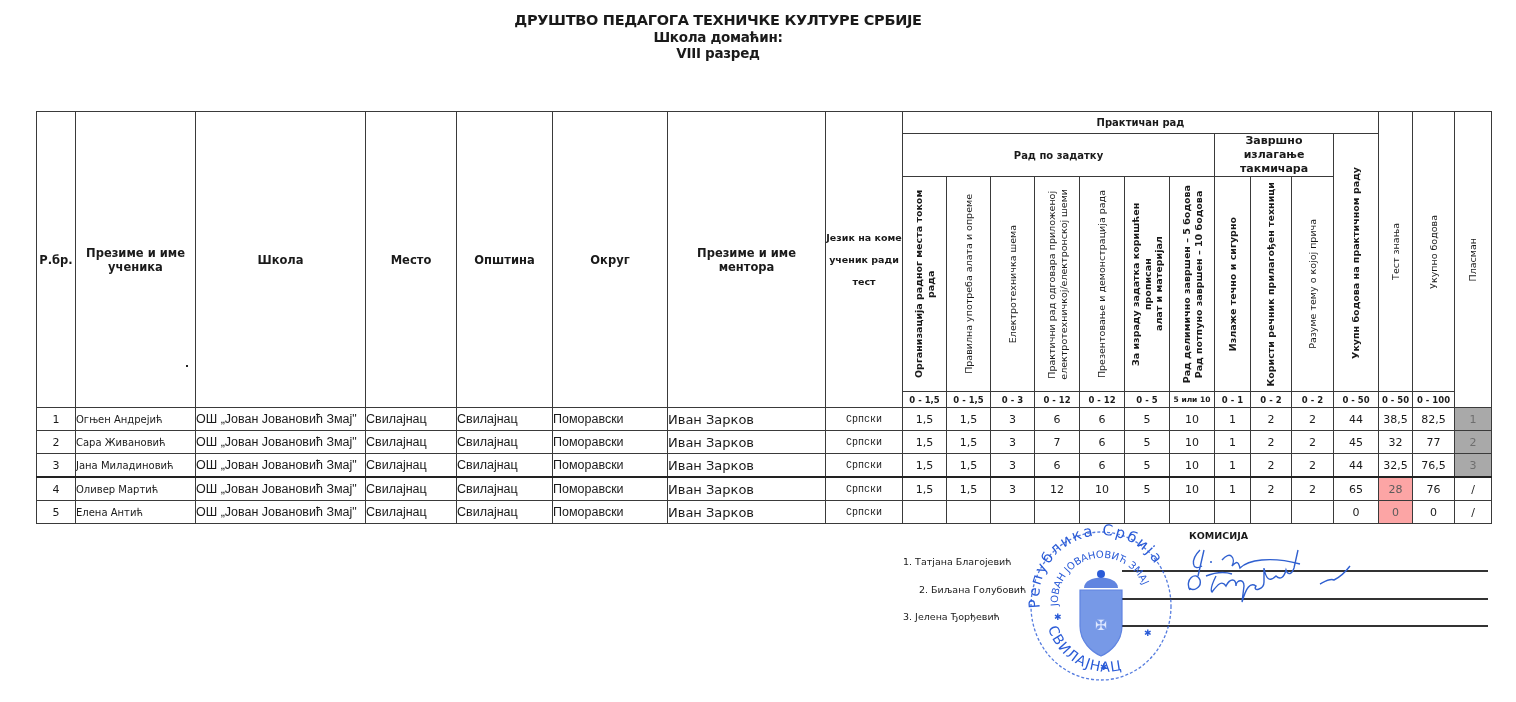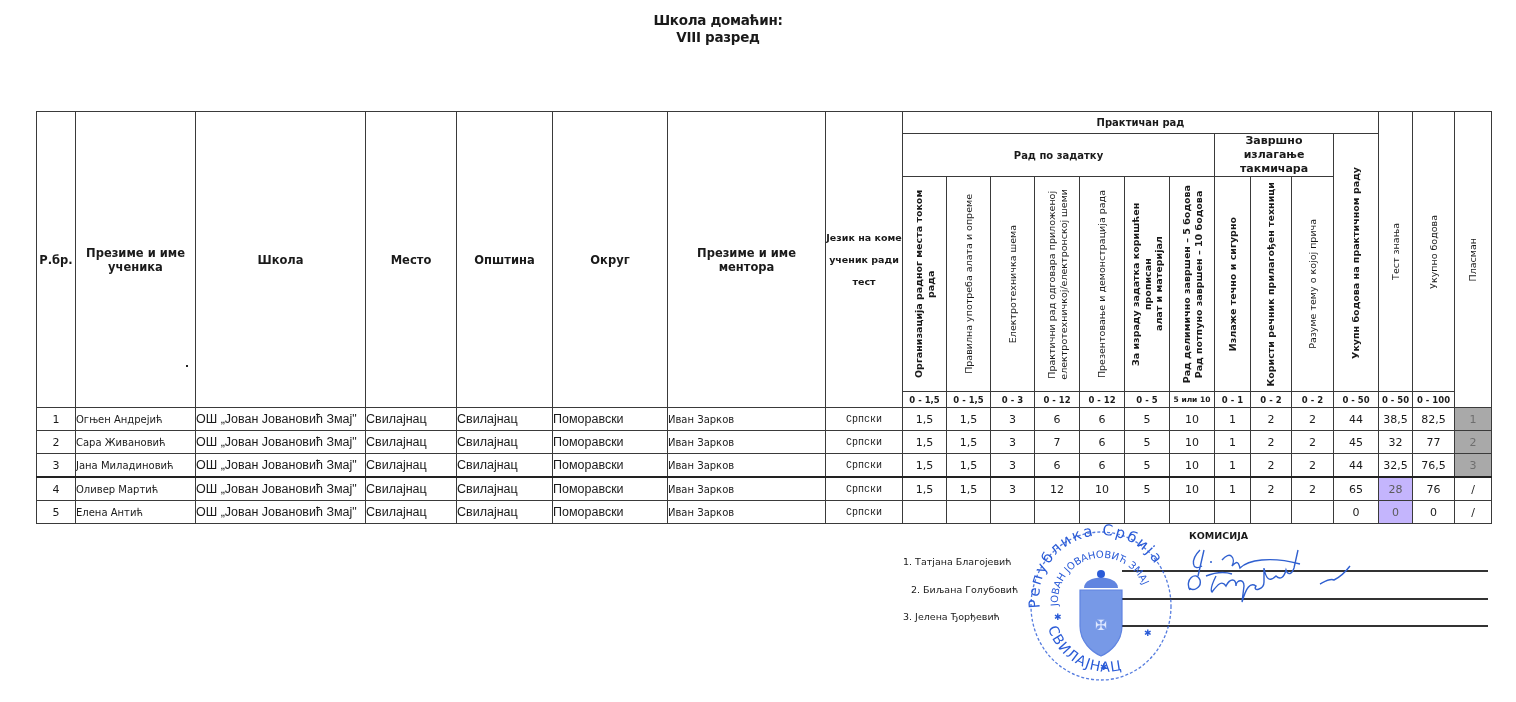--- a/index.html
+++ b/index.html
@@ -20,38 +20,39 @@
   th.vert { height:214px; }
   th.vert .vwrap { display:flex; align-items:center; justify-content:center; height:214px; }
   th.vert .vtext { writing-mode:vertical-rl; transform:rotate(180deg); font-size:9.5px; line-height:11.5px; font-weight:bold; text-align:center; white-space:pre-line; max-height:210px; }
   th.vert .vtext.light { font-weight:normal; }
   th.range { font-size:8.5px; height:15px; }
   td { font-size:11px; height:22px; text-align:center; vertical-align:middle; font-family:"DejaVu Sans", sans-serif; }
   td.left { text-align:left; padding-left:4px; }
   td.name { font-size:10px; }
   td.school { font-family:"Liberation Sans", sans-serif; font-size:12.5px; text-align:left; padding-left:3px; white-space:nowrap; }
   td.place { font-family:"Liberation Sans", sans-serif; font-size:12.5px; text-align:left; padding-left:3px; }
-  td.mentor { font-size:10px;margin-top:8px; }
+  td.mentor { font-size:13px;margin-top:8px; }
   td.lang { font-size:10px;font-family:Liberation Mono, monospace; }
   td.shade { background:#a9a9a9; color:#6e6e6e; }
-  td.shade-dark { background:#c4b5fd; color:#5c5c5c; }
+  td.shade-dark { background:#fca5a5; color:#5c5c5c; }
   tr.thick td { border-top:2.5px solid #222; }
   .dot { position:absolute; left:186px; top:365px; width:2px; height:2px; background:#222; }
 
   .committee { position:absolute; left:903px; top:550px; font-family:"DejaVu Sans", sans-serif; font-size:9.5px; }
   .committee div { position:absolute; white-space:nowrap;text-align:center; }
   .comm-title { position:absolute; left:1189px; top:530px; font-family:"DejaVu Sans", sans-serif; font-weight:bold; font-size:9.5px; }
   .sigline { position:absolute; height:1.5px; background:#333; }
   .stamp { position:absolute; left:1018px; top:518px; width:165px; height:170px; }
   .sig { position:absolute; left:1182px; top:540px; width:220px; height:70px; }
 </style>
 </head>
 <body>
 
 <div class="title-block">
+  <div class="t1">ДРУШТВО ПЕДАГОГА ТЕХНИЧКЕ КУЛТУРЕ СРБИЈЕ</div>
   <div class="t2">Школа домаћин:</div>
   <div class="t2">VIII разред</div>
 </div>
 
 <table class="grid">
   <colgroup>
     <col style="width:39px">
       <col style="width:120px">
       <col style="width:170px">
       <col style="width:91px">
@@ -303,21 +304,21 @@
       <td>/</td>
     </tr>
   </tbody>
 </table>
 
 <div class="dot"></div>
 
 <div class="comm-title">КОМИСИЈА</div>
 <div class="committee">
   <div style="left:0;top:6px">1. Татјана Благојевић</div>
-  <div style="left:8px;top:34px">2. Биљана Голубовић</div>
+  <div style="left:16px;top:34px">2. Биљана Голубовић</div>
   <div style="left:0;top:61px">3. Јелена Ђорђевић</div>
 </div>
 <div class="sigline" style="left:1122px;top:570px;width:366px"></div>
 <div class="sigline" style="left:1122px;top:598px;width:366px"></div>
 <div class="sigline" style="left:1122px;top:625px;width:366px"></div>
 
 <svg class="sig" viewBox="0 0 220 70">
   <path d="M18 10 C 8 20, 10 32, 20 26 M22 10 L 16 36 M28 22 l2 0" stroke="#3060d0" stroke-width="1.4" fill="none"></path>
   <path d="M40 20 c 8 -10, 14 -2, 10 6 c 4 -4, 6 -6, 8 2 c 8 -8, 30 -12, 60 -4" stroke="#3060d0" stroke-width="1.4" fill="none"></path>
   <path d="M8 50 c -6 -10, 6 -20, 10 -10 c 2 8, -8 12, -10 8 M24 36 c 10 -4, 20 -4, 26 -2 M34 36 c -4 8, -6 14, -4 16 c 6 -8, 10 -12, 14 -6 c 4 -8, 10 -8, 10 0 c 0 -6, 8 -8, 8 0 l -2 16 c 4 -14, 8 -20, 14 -16 c -4 6, 8 4, 8 -4 l 0 -14 c 2 12, 6 14, 12 8 c 4 4, 8 2, 10 -6 c 2 6, 6 4, 8 -2 l 4 -18 M138 44 c 4 -2, 10 -6, 14 -4 c 4 -2, 10 -6, 16 -14" stroke="#3060d0" stroke-width="1.4" fill="none"></path>

